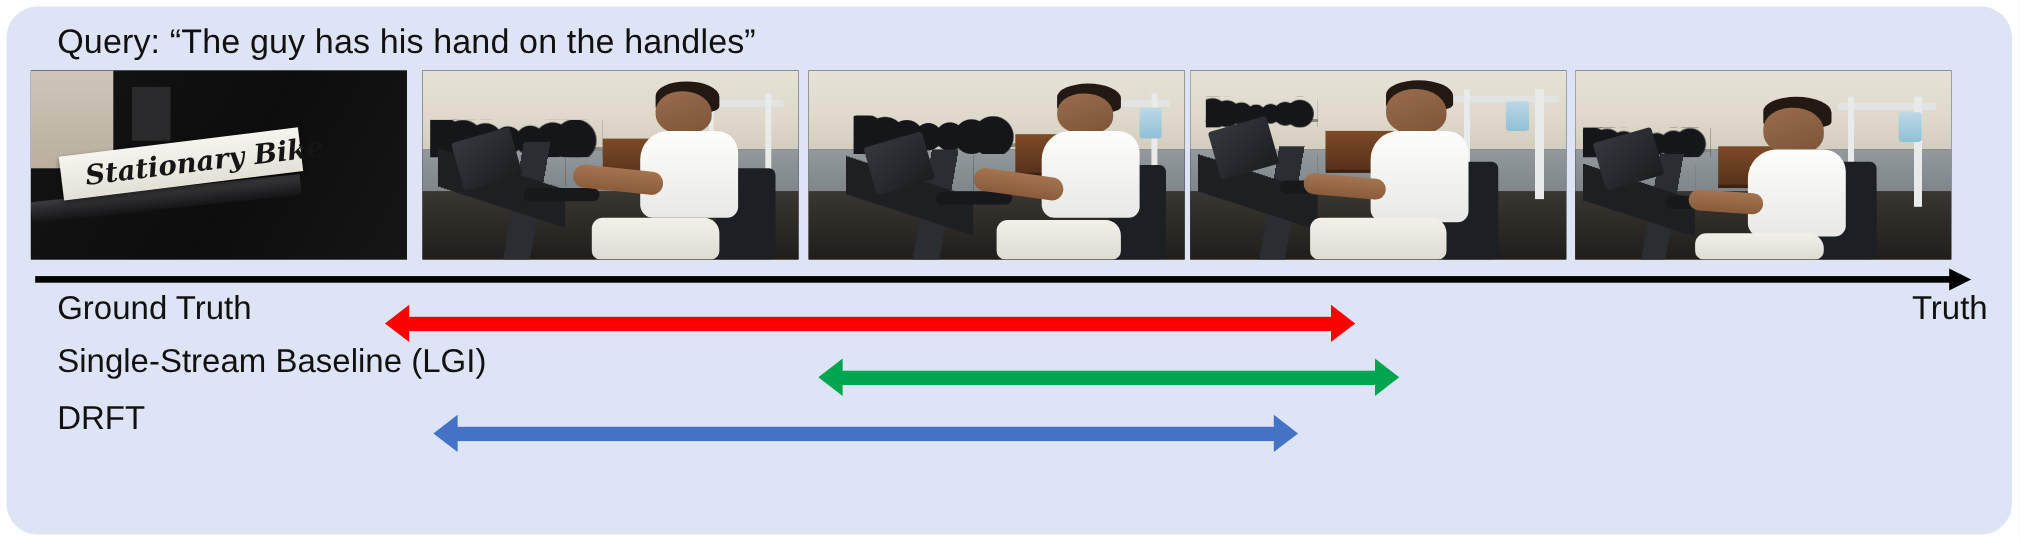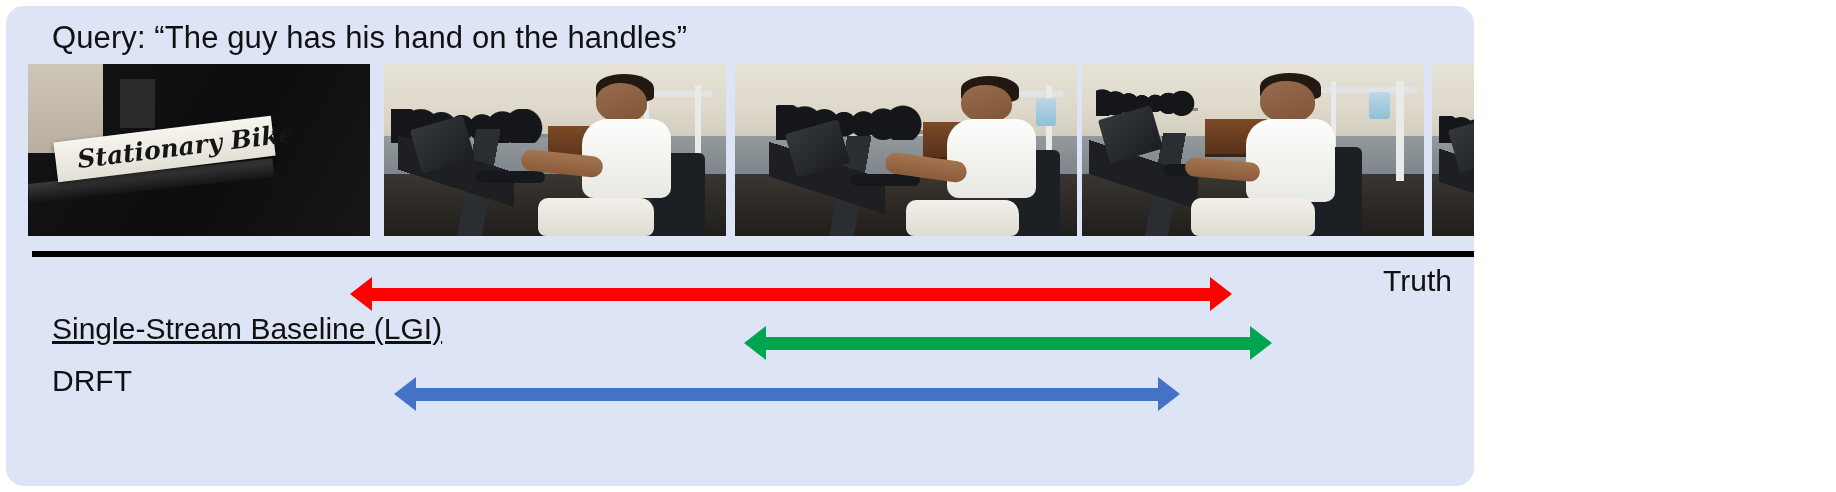--- a/index.html
+++ b/index.html
@@ -11,24 +11,24 @@
     width: 1836px;
     height: 492px;
     font-family: "Liberation Sans", sans-serif;
     overflow: hidden;
   }
 
   .figure-panel {
     position: absolute;
     left: 6px;
     top: 6px;
-    width: 1468px;
+    width: 1823px;
     height: 480px;
     background: #dce4f5;
-    border-radius: 18px;
+    border-radius: 28px;
     overflow: hidden;
   }
 
   
   .query-caption {
     position: absolute;
     left: 46px;
     top: 10px;
     font-size: 31px;
     line-height: 44px;
@@ -234,21 +234,21 @@
 
   
   .row-label {
     position: absolute;
     font-size: 30px;
     color: #111111;
     white-space: nowrap;
     left: 46px;
   }
   .row-label.gt   { top: 258px; }
-  .row-label.lgi  { top: 306px; text-decoration: underline; }
+  .row-label.lgi  { top: 306px; }
   .row-label.drft { top: 358px; }
 
   
   .interval {
     position: absolute;
     height: 34px;
   }
   .interval .bar {
     position: absolute;
     left: 17px;
@@ -376,20 +376,21 @@
     </div>
 
   </div>
 
   <div class="timeline-axis">
     <div class="axis-line" style="background: rgb(0, 0, 0);"></div>
     <div class="axis-arrowhead" style="border-left-color: rgb(0, 0, 0);"></div>
   </div>
   <div class="time-label">Truth</div>
 
+  <div class="row-label gt">Ground Truth</div>
   <div class="row-label lgi">Single-Stream Baseline (LGI)</div>
   <div class="row-label drft">DRFT</div>
 
   <div class="interval gt" style="left: 344px; width: 882px;">
     <div class="head-left" style="border-right: 22px solid rgb(255, 0, 0);"></div>
     <div class="bar" style="background: rgb(255, 0, 0);"></div>
     <div class="head-right" style="border-left: 22px solid rgb(255, 0, 0);"></div>
   </div>
 
   <div class="interval lgi" style="left: 738px; width: 528px;">

